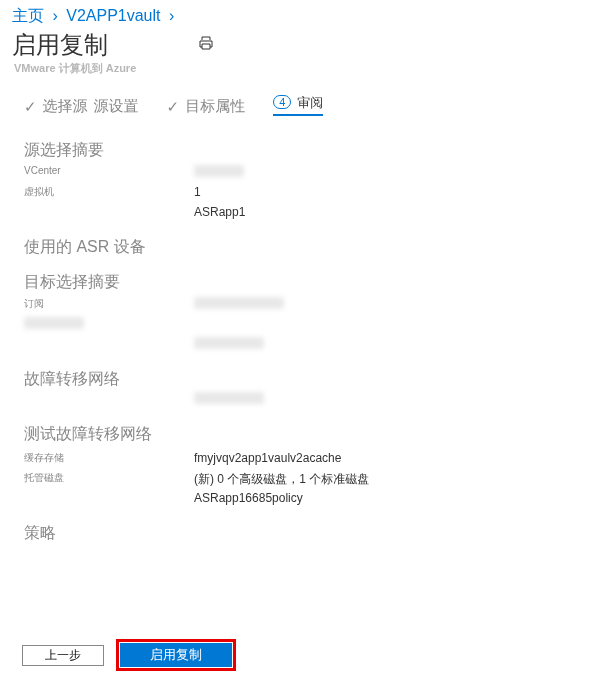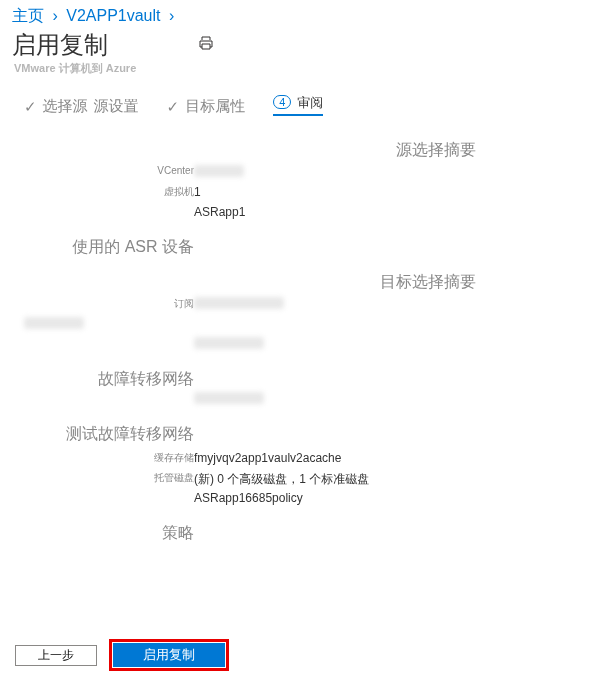--- a/index.html
+++ b/index.html
@@ -9,28 +9,28 @@
     .breadcrumb span { cursor: pointer; }
     .title-row { display: flex; align-items: flex-start; padding: 0 12px 2px 12px; }
     .title-text { font-size: 24px; font-weight: 300; color: #333; }
     .print-icon { margin-left: 90px; margin-top: 6px; color: #323130; }
     .subtitle { padding: 0 12px 18px 14px; font-size: 11px; color: #b7b7b7; margin-top:-2px;font-weight:bold; }
     .steps { display: flex; gap: 28px; padding: 0 24px 10px 24px; align-items:flex-end; }
     .step { display: flex; align-items: center; gap: 6px; font-size: 15px; color: #888; white-space: nowrap; }
     .step .check { color: #888; font-size: 15px; }
     .step.current .num { color: #0078d4; border: 1px solid #0078d4; border-radius: 8px; padding: 0 5px; font-size:11px; position:relative; top:-1px; }
     .step.current { color: #333; border-bottom: 2px solid #0078d4; padding-bottom: 2px; font-size:13px; }
-    .content { padding: 8px 24px; max-width: 500px; text-align: right; }
+    .content { padding: 8px 24px; max-width: 500px; }
     .section-h { font-size: 16px; color: #888; margin: 6px 0 4px 0; font-weight:400; }
     .row { display:flex; min-height:18px; margin-bottom:2px; }
     .row .label { width: 170px; color:#888; font-size:10px; }
     .row .label.sm { font-size:16px;margin-top:32px; }
     .row .value { color:#333; font-size:12px; }
     .blur { filter: blur(2.5px); background: #e8e8e8; color:#ddd; border-radius:3px; display:inline-block; height:12px; }
-    .footer { position:absolute; bottom:10px; left:15px; display:flex; gap:12px; align-items:center; }
+    .footer { position:absolute; bottom:10px; left:22px; display:flex; gap:12px; align-items:center; }
     .btn-outline { background:#fff; border:1px solid #8a8886; padding:1px 22px; font-size:12px; cursor:pointer; font-family:inherit; }
     .btn-primary-wrap { border:3px solid #e80000; padding:1px; }
     .btn-primary { background:#0078d4; color:#fff; border:none; padding:3px 30px; font-size:13px; cursor:pointer; font-family:inherit; }
   </style>
 </head>
 <body>
 
 <div class="breadcrumb">
   <span>主页</span>
   <span class="sep">›</span>

